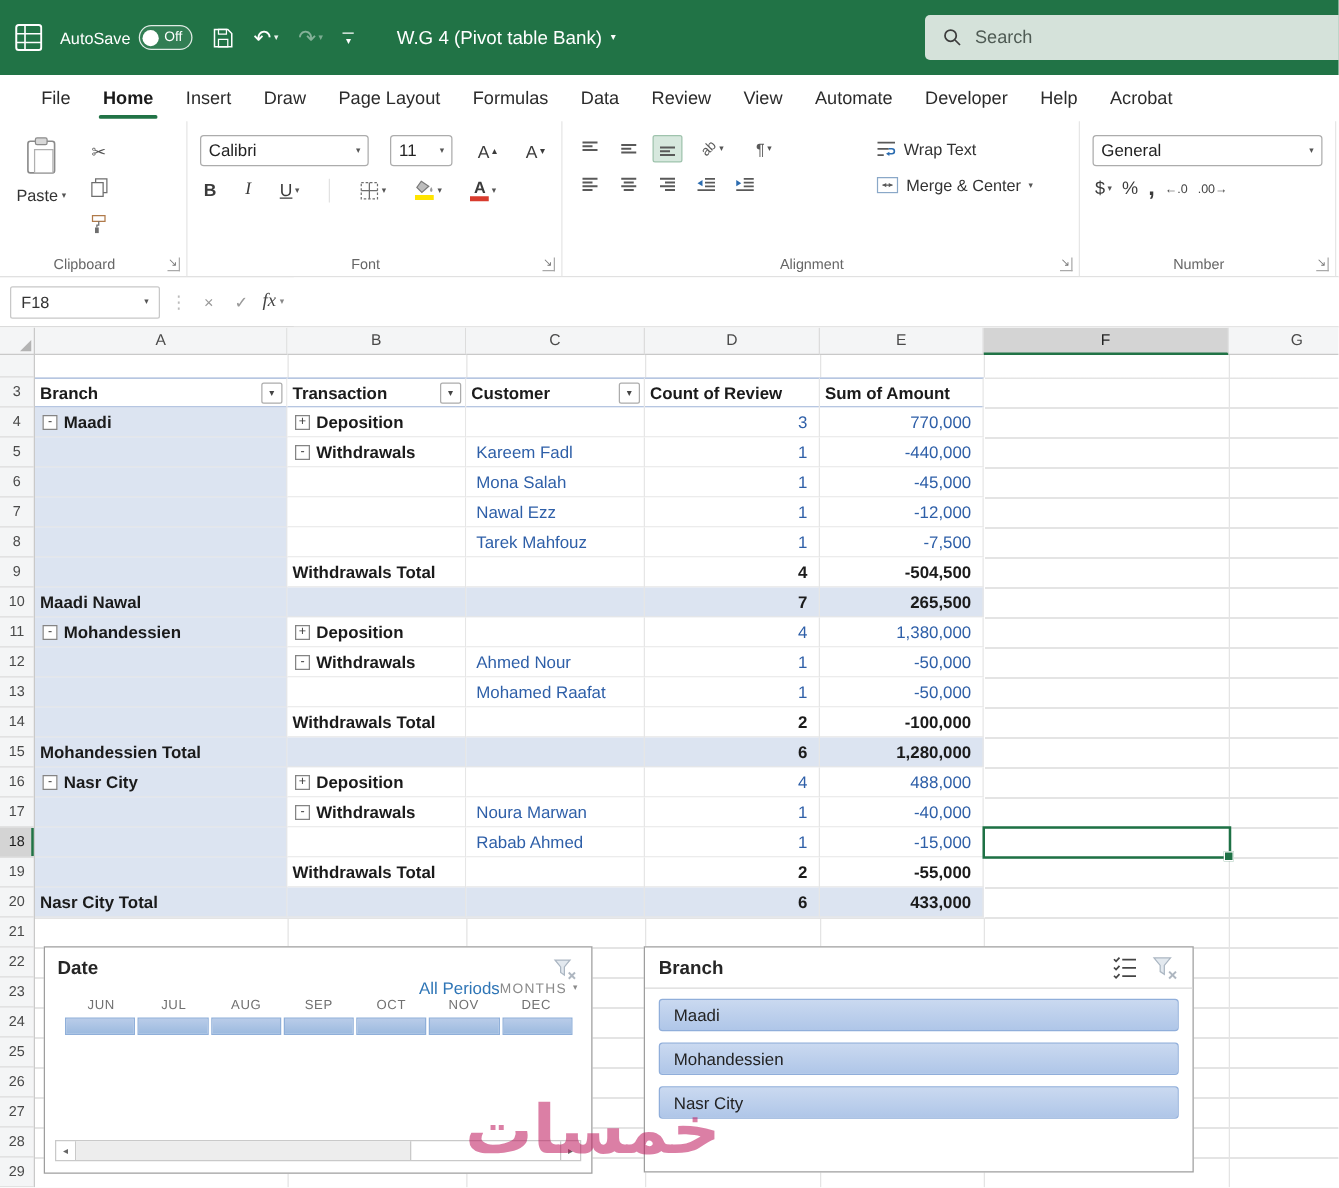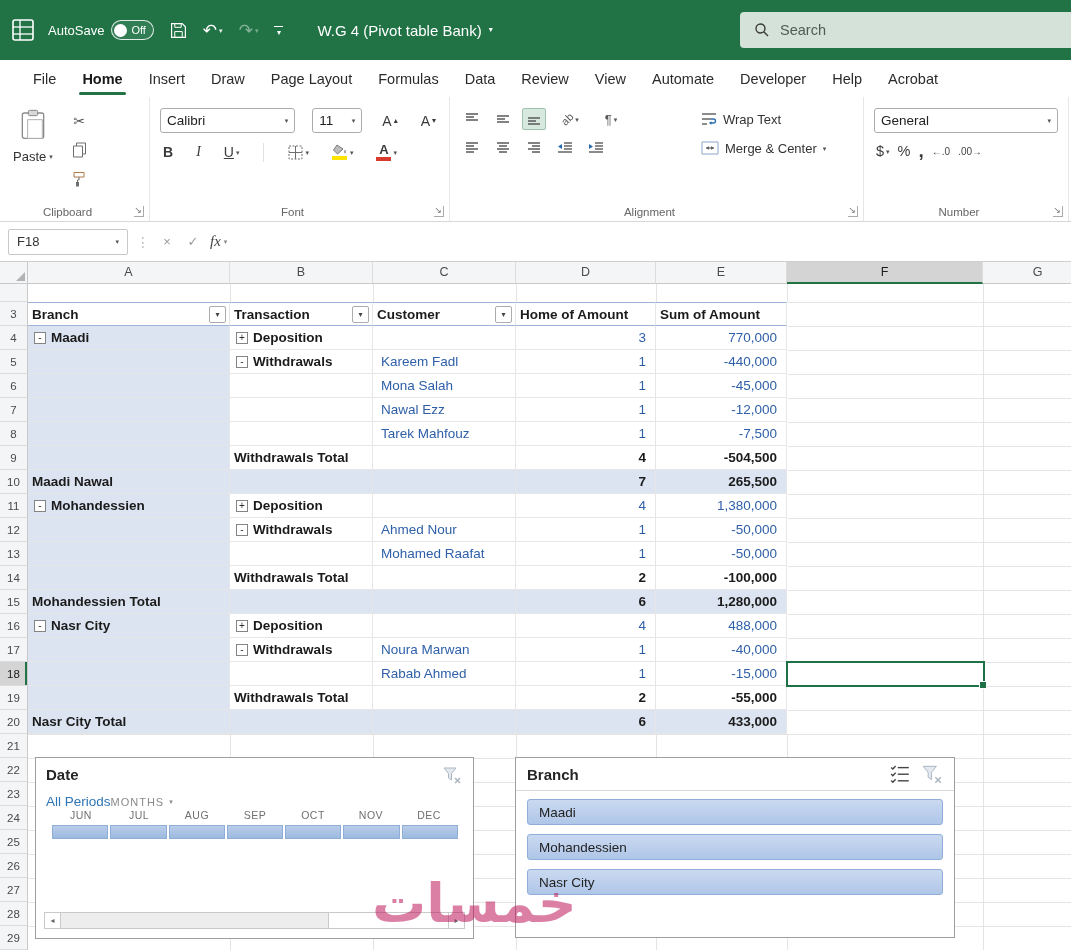--- a/index.html
+++ b/index.html
@@ -151,21 +151,21 @@
 
 #sel-cell{position:absolute;left:786px;top:399px;width:199px;height:26px;border:2px solid #1E7145;z-index:5}
 #sel-cell::after{content:"";position:absolute;right:-4px;bottom:-4px;width:6px;height:6px;
   background:#1E7145;border:1px solid #fff}
 
 
 .tl{position:absolute;left:35px;top:495px;width:439px;height:182px;background:#fff;
   border:1px solid #9E9E9E;z-index:6;padding:8px 10px}
 .tl-title{font-size:15px;font-weight:bold;color:#262626}
 .tl-clear{position:absolute;top:7px;right:9px;width:22px;height:22px;opacity:.8}
-.tl-row2{display:flex;justify-content:flex-start;align-items:center;margin-top:11px}
+.tl-row2{display:flex;justify-content:flex-end;align-items:center;}
 .tl-period{color:#2E75B6;font-size:13.5px}
 .tl-level{color:#8a8a8a;font-size:11px;letter-spacing:1px;display:flex;align-items:center;gap:5px}
 .tl-level .chev{font-size:7px}
 .tl-year{color:#737373;font-size:12.5px;margin:9px 0 3px 22px}
 .tl-months{display:flex;margin-left:6px;width:406px}
 .tl-month{flex:1;text-align:center;font-size:10.5px;color:#707070;letter-spacing:.5px}
 .tl-bars{display:flex;gap:2px;margin:4px 0 0 6px;width:406px}
 .tl-bar{flex:1;height:14px;background:linear-gradient(#B9CCE9,#9CBADF);border:1px solid #8FAFD9}
 .tl-scroll{position:absolute;left:8px;right:8px;bottom:9px;height:17px;border:1px solid #C9C9C9;
   display:flex;background:#fff}
@@ -551,21 +551,21 @@
         </div>
         <div class="pcell phead">
           <span class="ptext">Transaction</span>
           <span class="fbtn">▾</span>
         </div>
         <div class="pcell phead">
           <span class="ptext">Customer</span>
           <span class="fbtn">▾</span>
         </div>
         <div class="pcell phead">
-          <span class="ptext">Home of Amount</span>
+          <span class="ptext">Count of Review</span>
         </div>
         <div class="pcell phead">
           <span class="ptext">Sum of Amount</span>
         </div>
         <div class="pcell b fill">
           <span class="exp">-</span>
           <span class="ptext">Maadi</span>
         </div>
         <div class="pcell b">
           <span class="exp">+</span>

